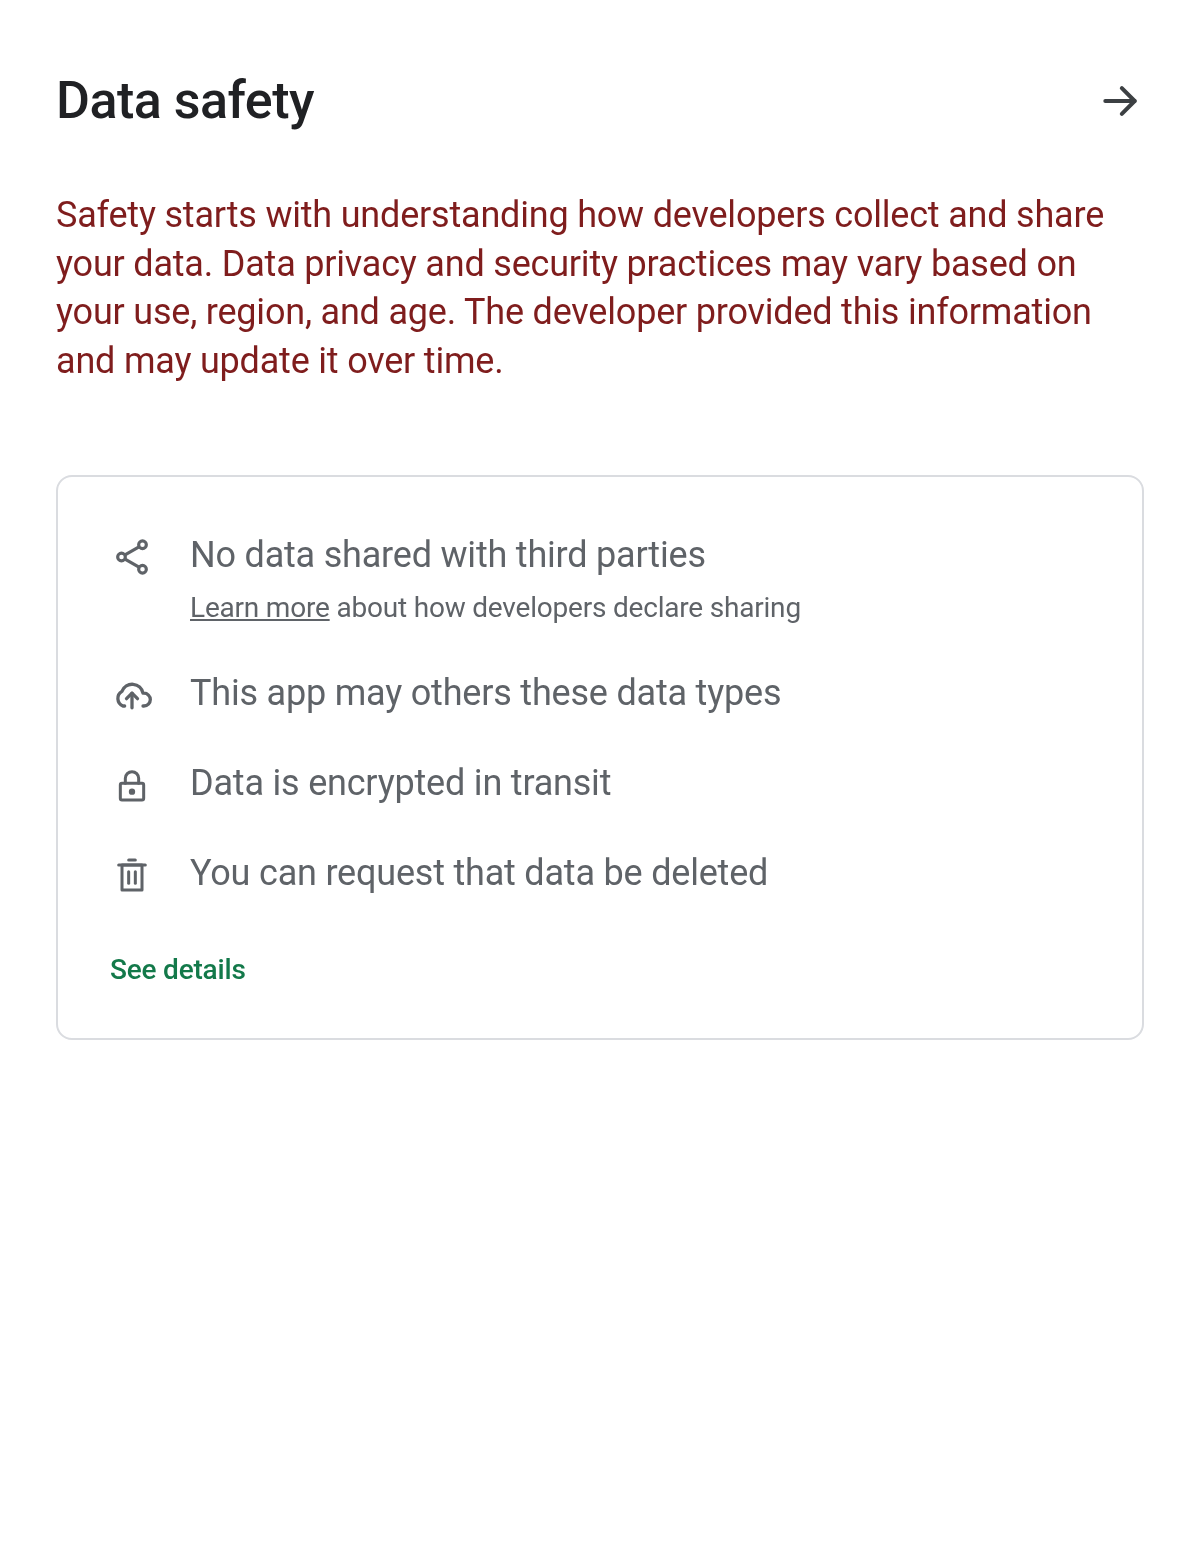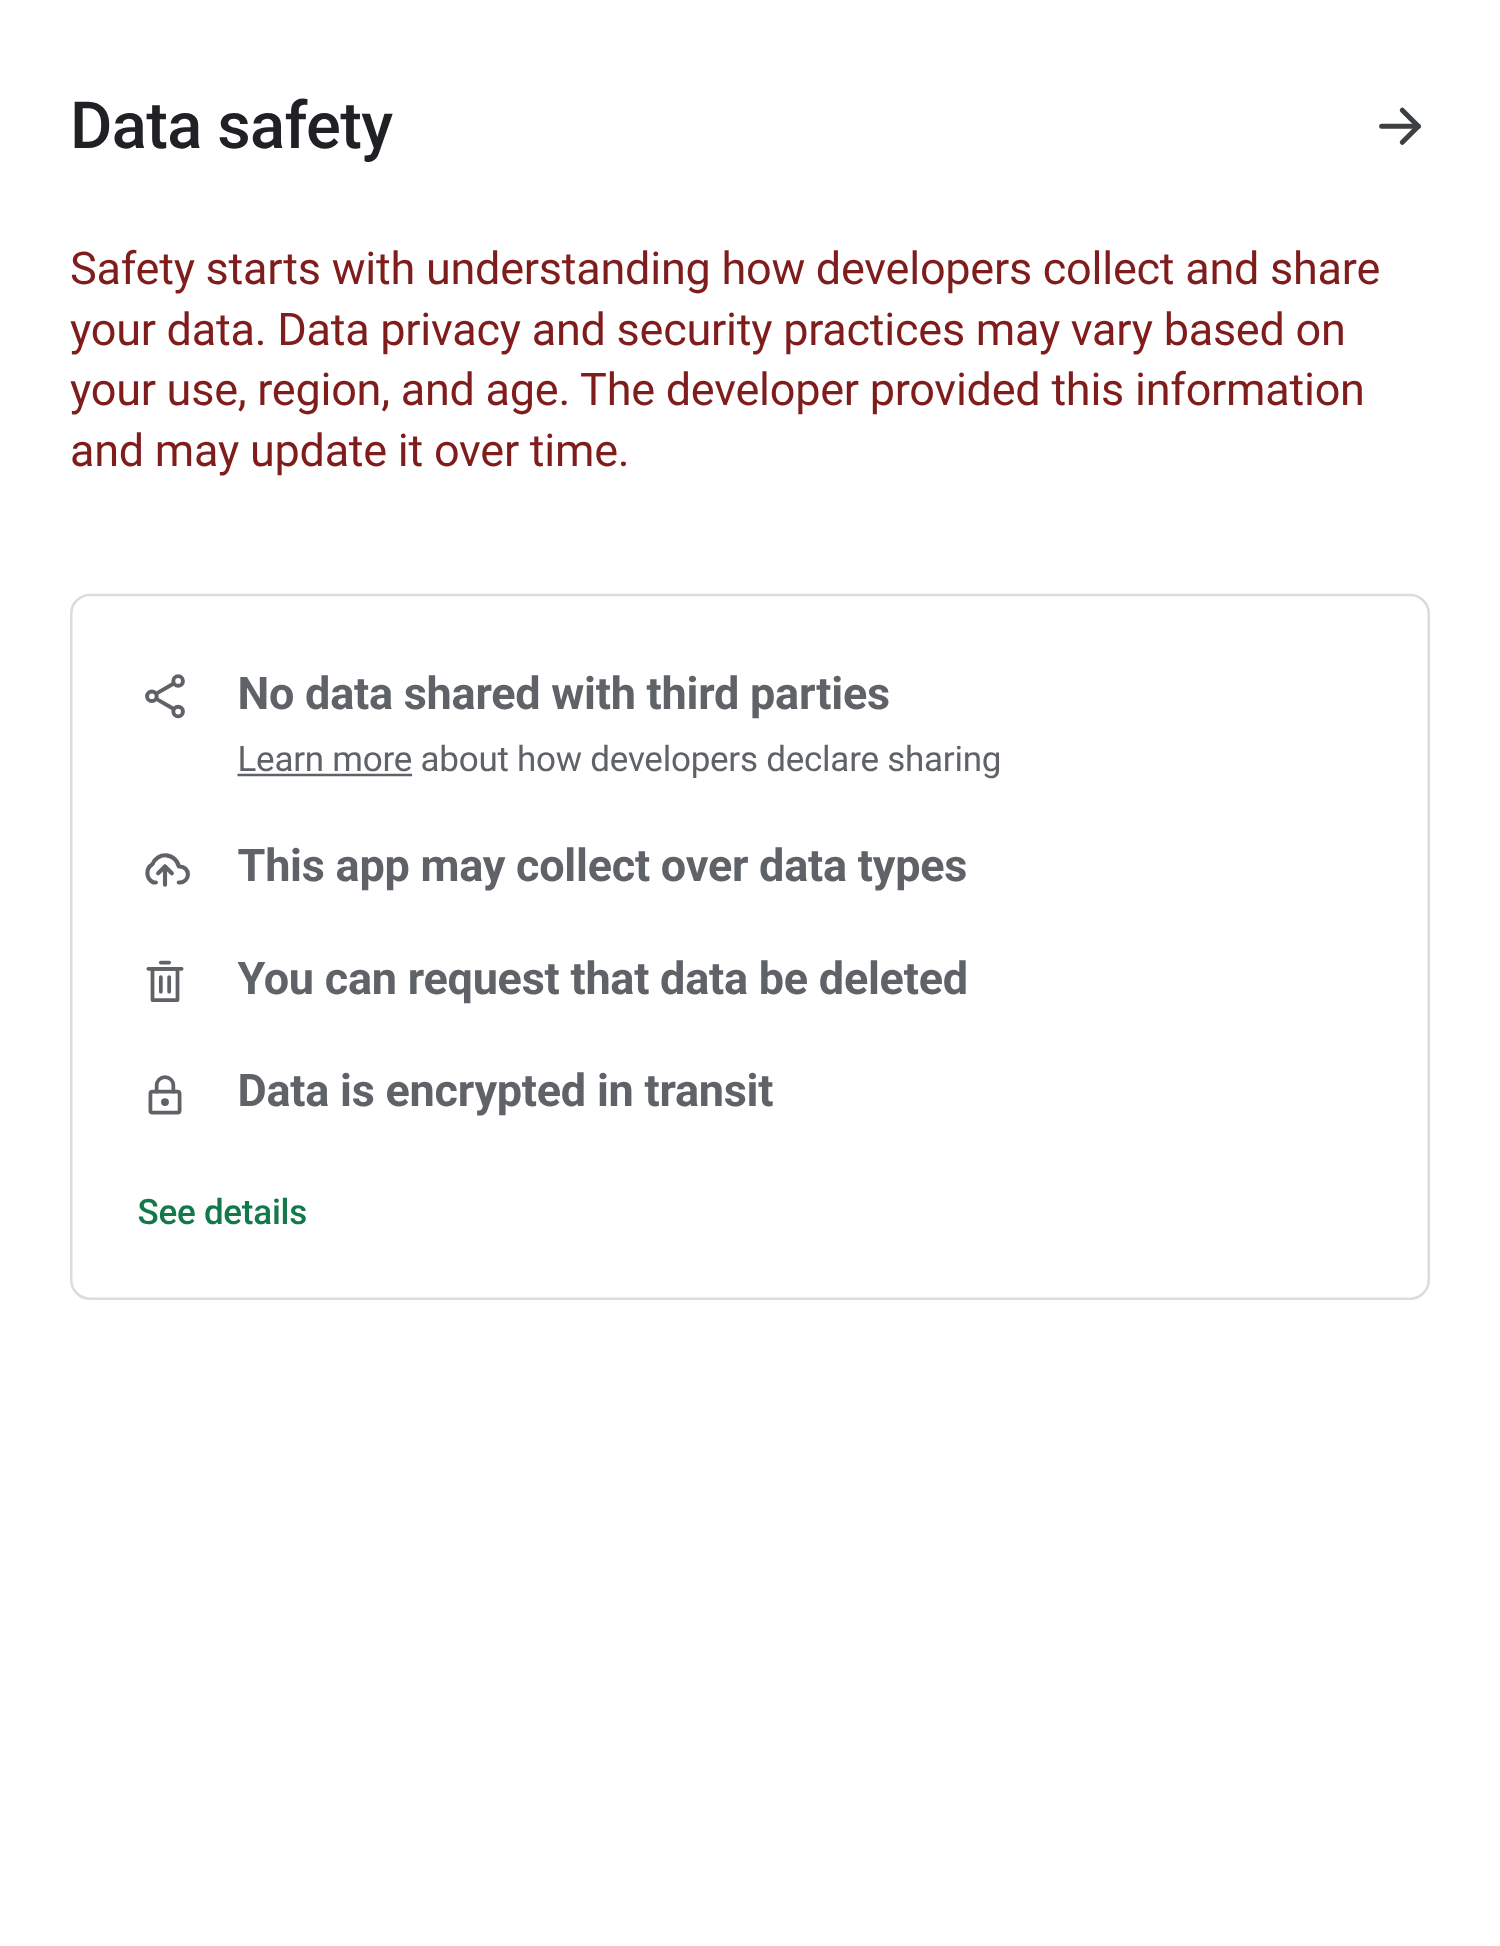--- a/index.html
+++ b/index.html
@@ -68,21 +68,20 @@
       margin-top: 2px;
     }
     .item-body {
       flex: 1;
     }
     .item-title {
       font-size: 36px;
       color: #5f6368;
       line-height: 1.25;
       letter-spacing: -0.2px;
-      font-weight: bold;
     }
     .item-sub {
       font-size: 28px;
       color: #5f6368;
       line-height: 1.3;
       margin-top: 12px;
       letter-spacing: -0.2px;
     }
     .learn-more {
       text-decoration: underline;
@@ -134,47 +133,47 @@
 
   <div class="item">
     <div class="item-icon">
       <svg width="44" height="44" viewBox="0 0 24 24" fill="none" stroke="currentColor" stroke-width="1.8" stroke-linecap="round" stroke-linejoin="round">
         <path d="M18 18h.5a3.5 3.5 0 0 0 0-7h-.5a6 6 0 0 0-11.5-1A4.5 4.5 0 0 0 7 18h1"></path>
         <polyline points="9 14 12 11 15 14"></polyline>
         <line x1="12" y1="11" x2="12" y2="19"></line>
       </svg>
     </div>
     <div class="item-body">
-      <div class="item-title">This app may collect over data types</div>
+      <div class="item-title">This app may others these data types</div>
+    </div>
+  </div>
+
+  <div class="item">
+    <div class="item-icon">
+      <svg width="40" height="40" viewBox="0 0 24 24" fill="none" stroke="currentColor" stroke-width="1.8" stroke-linecap="round" stroke-linejoin="round">
+        <rect x="5" y="11" width="14" height="10" rx="1"></rect>
+        <path d="M8 11V8a4 4 0 0 1 8 0v3"></path>
+        <circle cx="12" cy="16" r="1" fill="currentColor"></circle>
+      </svg>
+    </div>
+    <div class="item-body">
+      <div class="item-title">Data is encrypted in transit</div>
     </div>
   </div>
 
   <div class="item">
     <div class="item-icon">
       <svg width="40" height="40" viewBox="0 0 24 24" fill="none" stroke="currentColor" stroke-width="1.8" stroke-linecap="round" stroke-linejoin="round">
         <rect x="6" y="6" width="12" height="15"></rect>
         <line x1="4" y1="6" x2="20" y2="6"></line>
         <line x1="10" y1="3" x2="14" y2="3"></line>
         <line x1="10" y1="10" x2="10" y2="17"></line>
         <line x1="14" y1="10" x2="14" y2="17"></line>
       </svg>
     </div>
     <div class="item-body">
       <div class="item-title">You can request that data be deleted</div>
     </div>
   </div>
 
-  <div class="item">
-    <div class="item-icon">
-      <svg width="40" height="40" viewBox="0 0 24 24" fill="none" stroke="currentColor" stroke-width="1.8" stroke-linecap="round" stroke-linejoin="round">
-        <rect x="5" y="11" width="14" height="10" rx="1"></rect>
-        <path d="M8 11V8a4 4 0 0 1 8 0v3"></path>
-        <circle cx="12" cy="16" r="1" fill="currentColor"></circle>
-      </svg>
-    </div>
-    <div class="item-body">
-      <div class="item-title">Data is encrypted in transit</div>
-    </div>
-  </div>
-
   <div class="see-details">See details</div>
 
 </div>
 
 </body></html>

